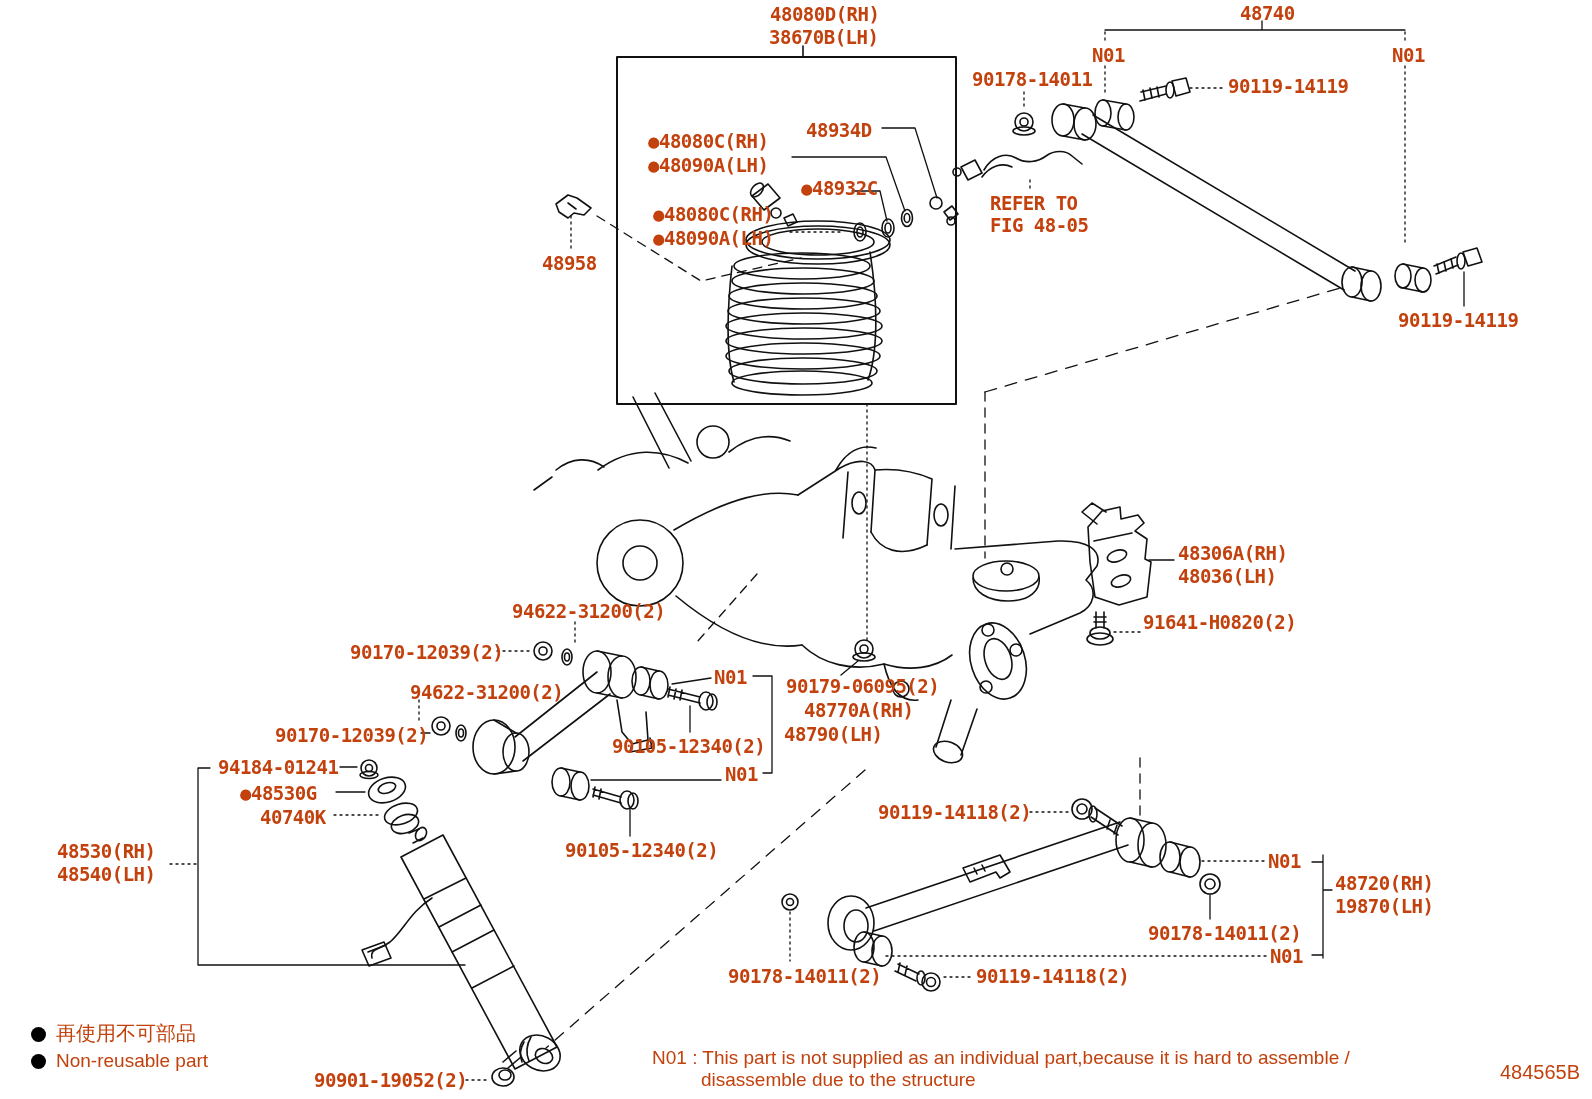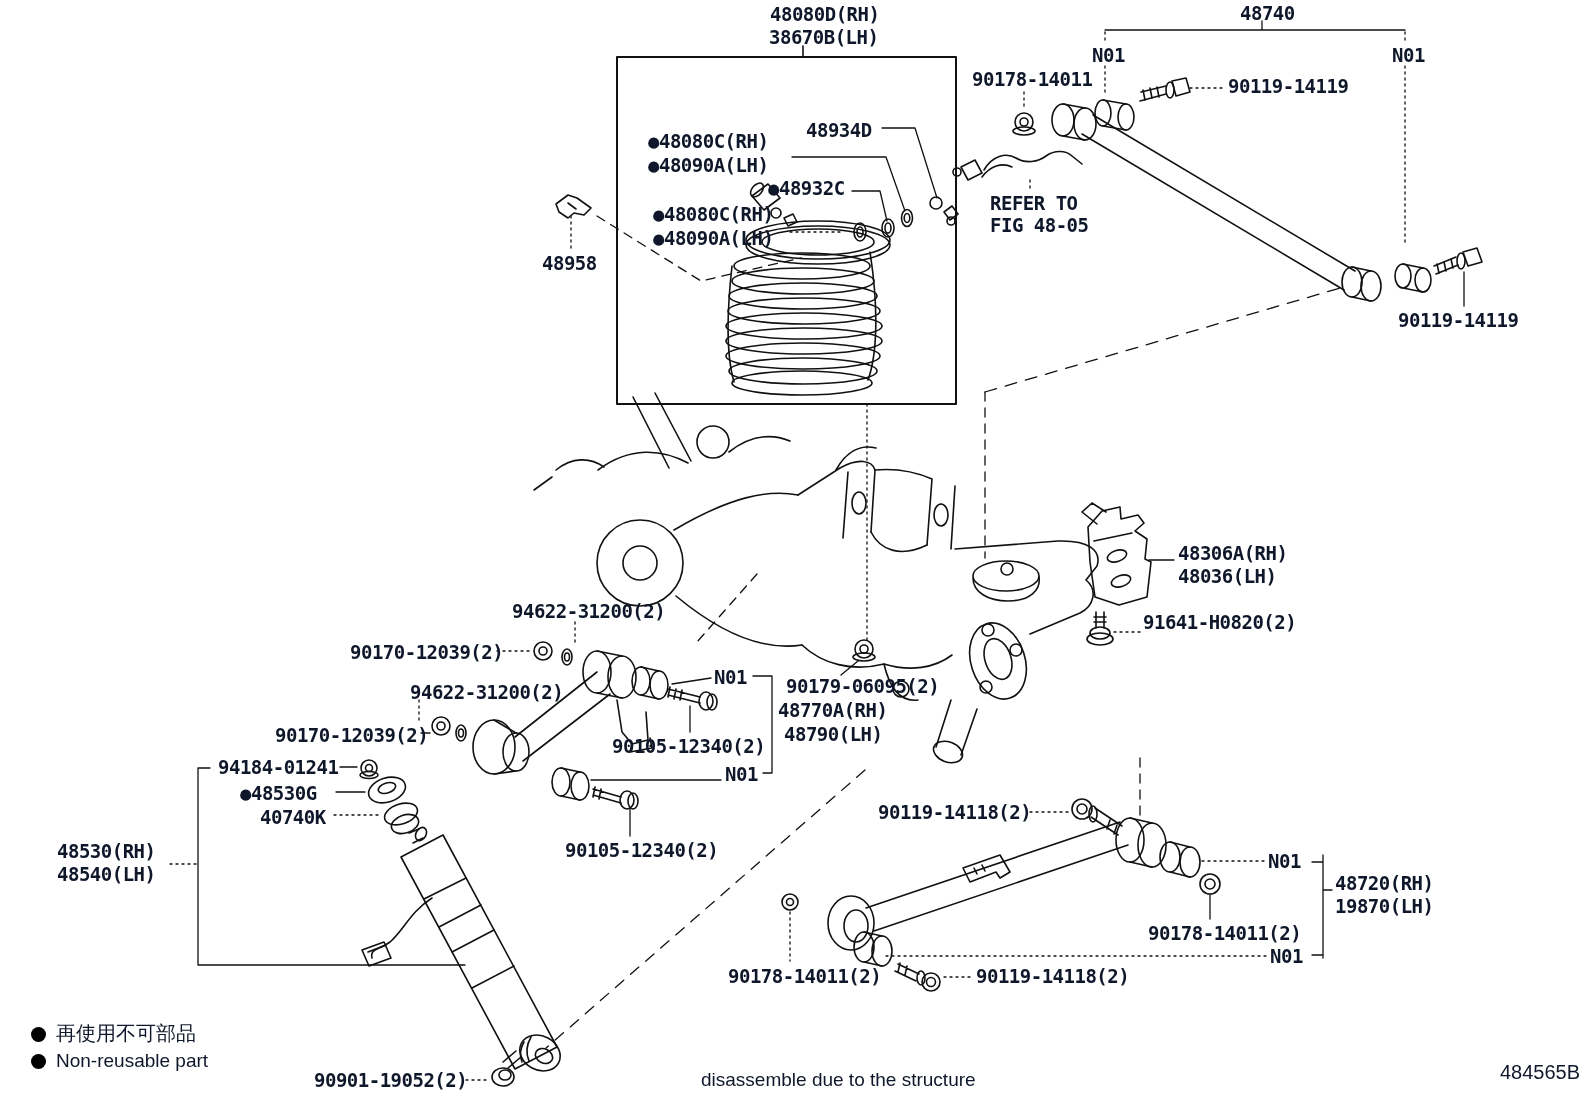--- a/index.html
+++ b/index.html
@@ -1,16 +1,16 @@
 <!DOCTYPE html>
 <html><head>
 <meta charset="utf-8">
 <style>
   html,body{margin:0;padding:0;background:#fff}
-  .stage{position:relative;width:1592px;height:1099px;background:#fff;overflow:hidden;color:#0f172a}
+  .stage{position:relative;width:1592px;height:1099px;background:#fff;overflow:hidden;color:#c2410c}
   .pl{position:absolute;font:bold 19px/22px "DejaVu Sans Mono",monospace;white-space:nowrap;letter-spacing:-0.5px}
   .note{position:absolute;font:19px/23px "Liberation Sans","DejaVu Sans",sans-serif;white-space:nowrap}
   .jp{font-size:20px}
   .ldot{position:absolute;width:15px;height:15px;border-radius:50%;background:#000}
   svg.art{position:absolute;left:0;top:0}
 </style>
 </head>
 <body>
 
 <div class="stage">
@@ -295,37 +295,37 @@
   <div class="pl" style="left:770px;top:3px">48080D(RH)</div>
   <div class="pl" style="left:769px;top:26px">38670B(LH)</div>
   <div class="pl" style="left:1240px;top:2px">48740</div>
   <div class="pl" style="left:1092px;top:44px">N01</div>
   <div class="pl" style="left:1392px;top:44px">N01</div>
   <div class="pl" style="left:972px;top:68px">90178-14011</div>
   <div class="pl" style="left:1228px;top:75px">90119-14119</div>
   <div class="pl" style="left:806px;top:119px">48934D</div>
   <div class="pl" style="left:648px;top:130px">●48080C(RH)</div>
   <div class="pl" style="left:648px;top:154px">●48090A(LH)</div>
-  <div class="pl" style="left:768px;top:177px">●48932C</div>
+  <div class="pl" style="left:801px;top:177px">●48932C</div>
   <div class="pl" style="left:653px;top:203px">●48080C(RH)</div>
   <div class="pl" style="left:653px;top:227px">●48090A(LH)</div>
   <div class="pl" style="left:542px;top:252px">48958</div>
   <div class="pl" style="left:990px;top:192px">REFER TO</div>
   <div class="pl" style="left:990px;top:214px">FIG 48-05</div>
   <div class="pl" style="left:1398px;top:309px">90119-14119</div>
   <div class="pl" style="left:1178px;top:542px">48306A(RH)</div>
   <div class="pl" style="left:1178px;top:565px">48036(LH)</div>
   <div class="pl" style="left:1143px;top:611px">91641-H0820(2)</div>
   <div class="pl" style="left:512px;top:600px">94622-31200(2)</div>
   <div class="pl" style="left:350px;top:641px">90170-12039(2)</div>
   <div class="pl" style="left:410px;top:681px">94622-31200(2)</div>
   <div class="pl" style="left:714px;top:666px">N01</div>
   <div class="pl" style="left:275px;top:724px">90170-12039(2)</div>
   <div class="pl" style="left:786px;top:675px">90179-06095(2)</div>
-  <div class="pl" style="left:778px;top:699px">48770A(RH)</div>
+  <div class="pl" style="left:804px;top:699px">48770A(RH)</div>
   <div class="pl" style="left:784px;top:723px">48790(LH)</div>
   <div class="pl" style="left:612px;top:735px">90105-12340(2)</div>
   <div class="pl" style="left:725px;top:763px">N01</div>
   <div class="pl" style="left:218px;top:756px">94184-01241</div>
   <div class="pl" style="left:240px;top:782px">●48530G</div>
   <div class="pl" style="left:260px;top:806px">40740K</div>
   <div class="pl" style="left:565px;top:839px">90105-12340(2)</div>
   <div class="pl" style="left:57px;top:840px">48530(RH)</div>
   <div class="pl" style="left:57px;top:863px">48540(LH)</div>
   <div class="pl" style="left:878px;top:801px">90119-14118(2)</div>
@@ -336,17 +336,18 @@
   <div class="pl" style="left:1270px;top:945px">N01</div>
   <div class="pl" style="left:728px;top:965px">90178-14011(2)</div>
   <div class="pl" style="left:976px;top:965px">90119-14118(2)</div>
   <div class="pl" style="left:314px;top:1069px">90901-19052(2)</div>
 
   <span class="ldot" style="left:31px;top:1027px"></span>
   <div class="note jp" style="left:56px;top:1022px;font-weight:normal">再使用不可部品</div>
   <span class="ldot" style="left:31px;top:1054px"></span>
   <div class="note" style="left:56px;top:1049px">Non-reusable part</div>
 
+  <div class="note" style="left:652px;top:1046px">N01 : This part is not supplied as an individual part,because it is hard to assemble /</div>
   <div class="note" style="left:701px;top:1068px">disassemble due to the structure</div>
 
   <div class="note" style="left:1500px;top:1061px;font-size:20px">484565B</div>
 
 </div>
 
 </body></html>

